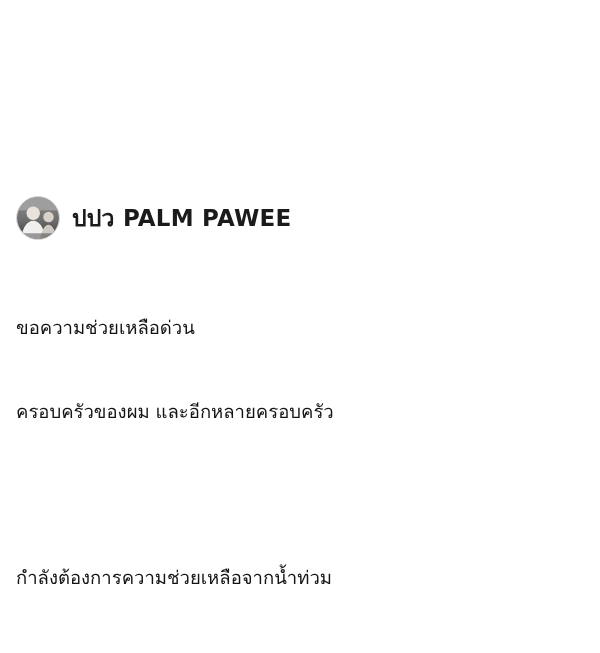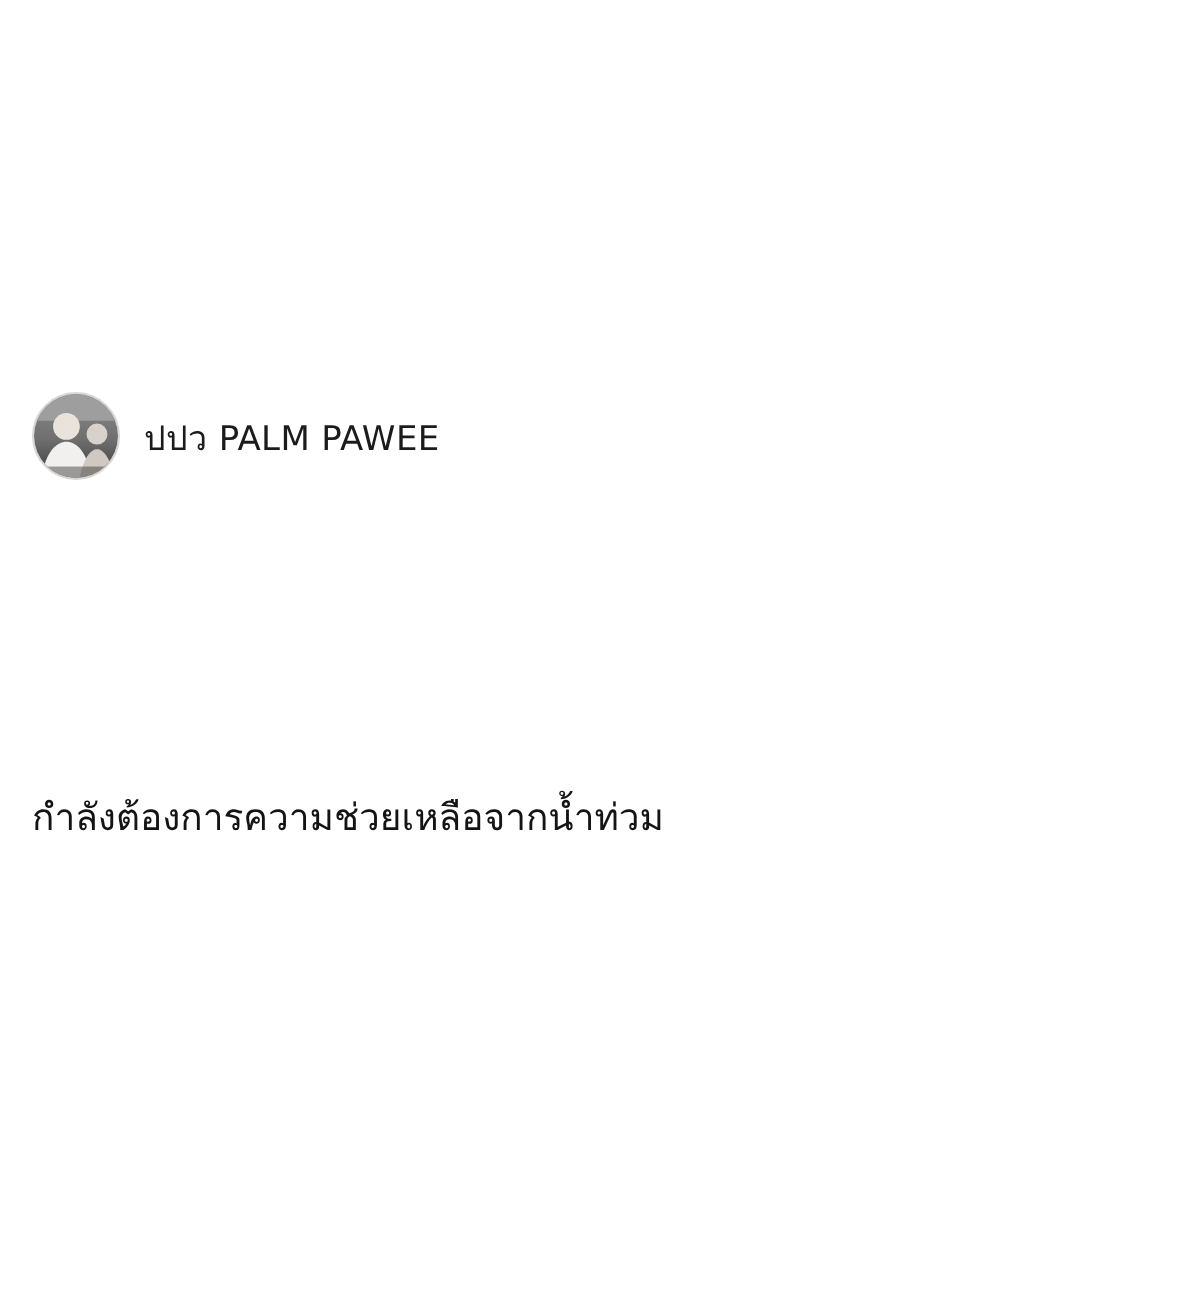--- a/index.html
+++ b/index.html
@@ -44,22 +44,22 @@
     border: 1px solid #d7d7d7;
     box-sizing: border-box;
   }
   .avatar svg {
     display: block;
     width: 100%;
     height: 100%;
   }
 
   .author-name {
-    font-size: 17px;
-    font-weight: normal;
+    font-size: 23px;
+    font-weight: bold;
     color: #1b1b1b;
     letter-spacing: 0.2px;
     white-space: nowrap;
     text-align: center;
   }
 
   .post-body {
     position: absolute;
     left: 16px;
     top: 258px;
@@ -109,20 +109,22 @@
           <rect x="0" y="38" width="44" height="6" fill="#2f2f2f" opacity="0.45"></rect>
         </g>
       </svg>
     </div>
     <div class="author-name">ปปว PALM PAWEE</div>
   </div>
 
   <div class="post-body">
 
     <p class="para">
+      <span class="line">ขอความช่วยเหลือด่วน</span>
+      <span class="line">ครอบครัวของผม และอีกหลายครอบครัว</span>
     </p>
 
     <p class="para">
       <span class="line">กำลังต้องการความช่วยเหลือจากน้ำท่วม</span>
       
       
       
     </p>
 
   </div>

